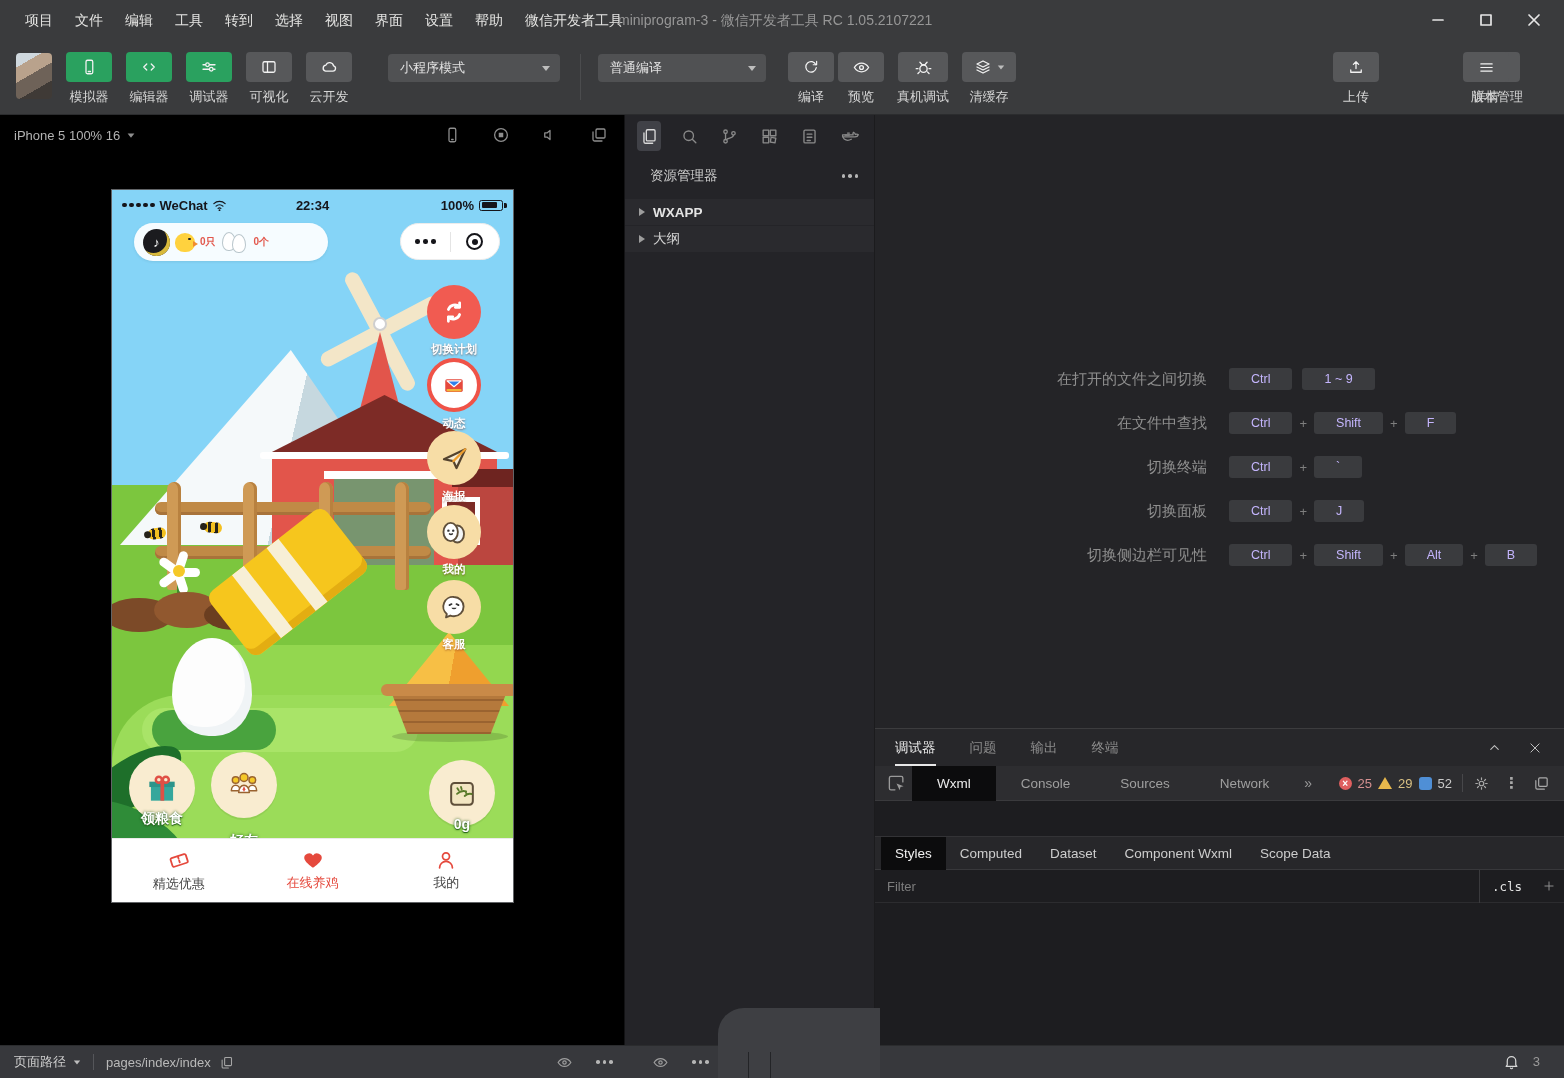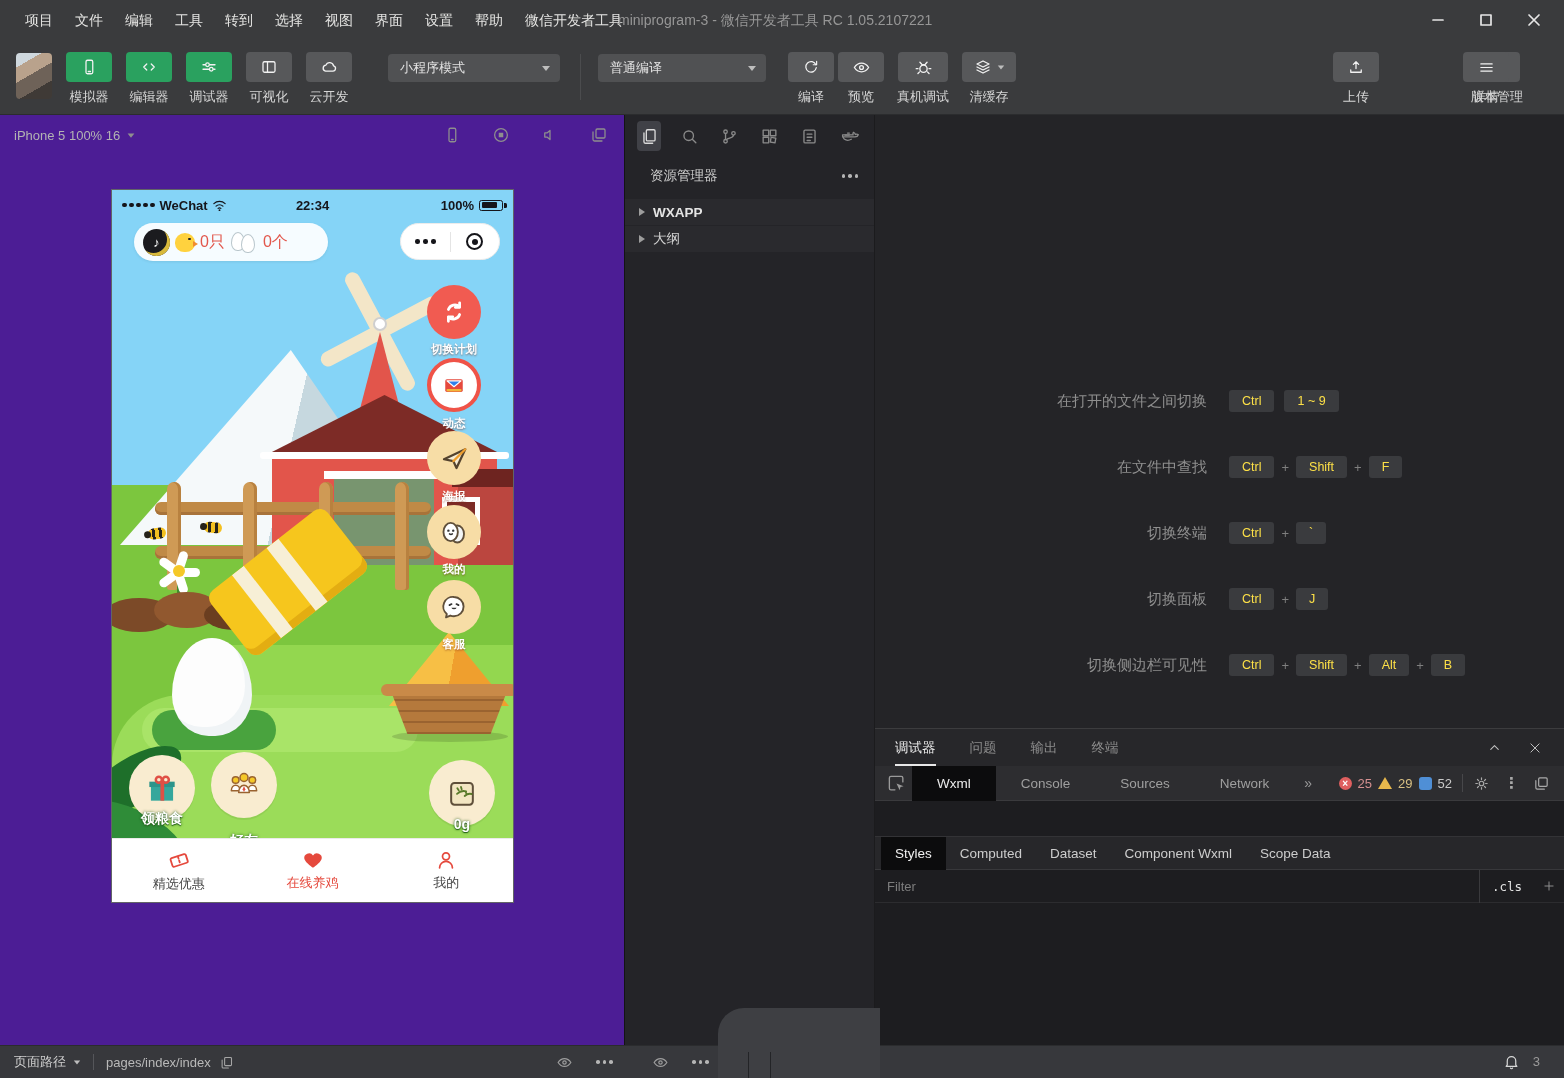--- a/index.html
+++ b/index.html
@@ -21,44 +21,44 @@
   .tbtn { position:absolute; top:12px; display:flex; flex-direction:column; align-items:center; }
   .tbtn .tile { width:46px; height:30px; border-radius:4px; background:#57585a; display:flex; align-items:center; justify-content:center; color:#f2f2f2; }
   .tbtn.green .tile { background:#2aa15f; }
   .tbtn .lbl { margin-top:6px; font-size:13px; color:#d6d6d6; white-space:nowrap; }
   .tsel { position:absolute; top:14px; height:28px; background:#505153; border-radius:4px; display:flex; align-items:center; padding:0 10px 0 12px; font-size:13px; color:#e2e2e2; }
   .tsel .caret { margin-left:auto; }
   .caret { width:0; height:0; border-left:4px solid transparent; border-right:4px solid transparent; border-top:5px solid #bdbdbd; display:inline-block; }
   .vdiv { position:absolute; top:14px; width:1px; height:46px; background:#4b4c4e; }
 
   
-  .simpanel { position:absolute; left:0; top:115px; width:625px; height:930px; background:#4c1d95; border-right:1px solid #131315; }
+  .simpanel { position:absolute; left:0; top:115px; width:625px; height:930px; background:#000000; border-right:1px solid #131315; }
   .simbar { position:absolute; left:0; top:0; width:100%; height:40px; display:flex; align-items:center; padding-left:14px; color:#b3b3b3; font-size:13px; }
   .simbar .caret { border-top-color:#8f8f8f; margin-left:7px; transform:scale(.85); }
   .simbar-ic { position:absolute; top:11px; color:#8e8e8e; }
 
   
   .sidebar { position:absolute; left:625px; top:115px; width:250px; height:930px; background:#242428; border-right:1px solid #1b1b1d; }
   .icon-strip { height:42px; display:flex; align-items:center; padding:0 12px; gap:16px; color:#8a8a8a; }
   .strip-ic { width:30px; height:30px; display:flex; align-items:center; justify-content:center; border-radius:4px; }
   .strip-ic.active { background:#404147; color:#dadada; }
   .exp-header { position:absolute; left:0; top:48px; right:0; height:26px; display:flex; align-items:center; padding:0 16px 0 25px; }
   .exp-title { font-size:13.5px; color:#cfcfcf; }
   .dots-ic { margin-left:auto; display:flex; gap:3px; }
   .dots-ic i { width:3.5px; height:3.5px; border-radius:50%; background:#b5b5b5; }
   .tree-row { position:absolute; left:0; right:0; height:26px; display:flex; align-items:center; padding-left:14px; background:#2a2a2e; font-size:13.5px; color:#d2d2d2; }
   .tree-caret { width:0; height:0; border-top:4.5px solid transparent; border-bottom:4.5px solid transparent; border-left:6px solid #9d9d9d; margin-right:8px; }
   .tree-row.bold { font-weight:700; color:#e4e4e4; }
 
   
   .editor { position:absolute; left:875px; top:115px; width:689px; height:613px; background:#242427; }
   .shortcuts { position:absolute; left:0; top:252px; width:100%; display:flex; flex-direction:column; gap:20px; }
-  .sc-row { display:flex; align-items:center; height:24px;margin-top:22px; }
+  .sc-row { display:flex; align-items:center; height:24px; }
   .sc-label { width:332px; text-align:right; margin-right:22px; color:#8f8f8f; font-size:15px; }
-  .key { background:#3a3b3e; border-radius:3px; padding:4px 13px; font-size:12.5px; color:#fde047; white-space:nowrap; }
+  .key { background:#3a3b3e; border-radius:3px; padding:4px 22px; font-size:12.5px; color:#c4b5fd; white-space:nowrap; }
   .plus { color:#7f7f7f; margin:0 7px; font-size:13px; }
   .kgap { width:10px; }
 
   
   .debugpanel { position:absolute; left:875px; top:728px; width:689px; height:317px; background:#1d1d20; border-top:1px solid #3c3c3e; }
   .dbg-tabs { height:37px; background:#27272a; display:flex; align-items:center; padding-left:20px; gap:34px; position:relative; }
   .dbg-tab { font-size:13.5px; color:#8d8d8d; height:37px; line-height:37px; }
   .dbg-tab.active { color:#ececec; border-bottom:2px solid #e8e8e8; }
   .dbg-winbtn { position:absolute; top:0; height:37px; display:flex; align-items:center; color:#c0c0c0; }
   .dt-row { height:35px; background:#2d2d30; border-bottom:1px solid #3a3a3d; display:flex; align-items:center; }
@@ -107,21 +107,21 @@
   .p-time { position:absolute; left:50%; transform:translateX(-50%); }
   .p-batt-group { margin-left:auto; display:flex; align-items:center; }
   .batt { width:24px; height:11px; border:1.5px solid #15151a; border-radius:2.5px; margin-left:5px; position:relative; }
   .batt::before { content:''; position:absolute; left:1.5px; top:1.5px; bottom:1.5px; width:15px; background:#15151a; border-radius:1px; }
   .batt::after { content:''; position:absolute; right:-4.5px; top:2.5px; width:3px; height:5px; background:#15151a; border-radius:0 1.5px 1.5px 0; }
   .p-pill { position:absolute; left:22px; top:33px; width:194px; height:38px; background:rgba(255,255,255,.93); border-radius:19px; display:flex; align-items:center; padding:0 9px; gap:5px; z-index:9; box-shadow:0 1px 3px rgba(0,0,0,.08); }
   .disc { width:27px; height:27px; border-radius:50%; background:#1b1b1f; color:#fff; display:flex; align-items:center; justify-content:center; font-size:13px; box-shadow:inset -3px -3px 0 #d8b93c; }
   .chick { width:20px; height:19px; background:#ffd23e; border-radius:50% 50% 46% 46%; position:relative; }
   .chick::before { content:''; position:absolute; right:4px; top:5px; width:2.6px; height:2.6px; background:#222; border-radius:50%; }
   .chick::after { content:''; position:absolute; right:-3px; top:8px; border-top:3px solid transparent; border-bottom:3px solid transparent; border-left:5px solid #f08c2e; }
-  .p-cnt { color:#e2574c; font-weight:400; font-size:16px; }
+  .p-cnt { color:#e2574c; font-weight:700; font-size:10px; }
   .eggs2 { width:28px; height:22px; position:relative; }
   .eggs2 i { position:absolute; width:14px; height:19px; background:#fff; border:1.5px solid #b9c6cc; border-radius:50% 50% 46% 46% / 58% 58% 42% 42%; }
   .eggs2 i:nth-child(1) { left:1px; top:1px; }
   .eggs2 i:nth-child(2) { left:11px; top:3px; }
   .p-capsule { position:absolute; right:13px; top:33px; width:100px; height:37px; background:#fff; border:1px solid #ececec; border-radius:18.5px; display:flex; align-items:center; z-index:9; }
   .caps-half { flex:1; display:flex; align-items:center; justify-content:center; gap:3.5px; }
   .caps-half i { width:4.5px; height:4.5px; border-radius:50%; background:#15151a; }
   .caps-div { width:1px; height:20px; background:#e4e4e4; }
   .caps-target { width:17px; height:17px; border:2.5px solid #15151a; border-radius:50%; display:flex; align-items:center; justify-content:center; }
   .caps-target i { width:6px; height:6px; border-radius:50%; background:#15151a; }

